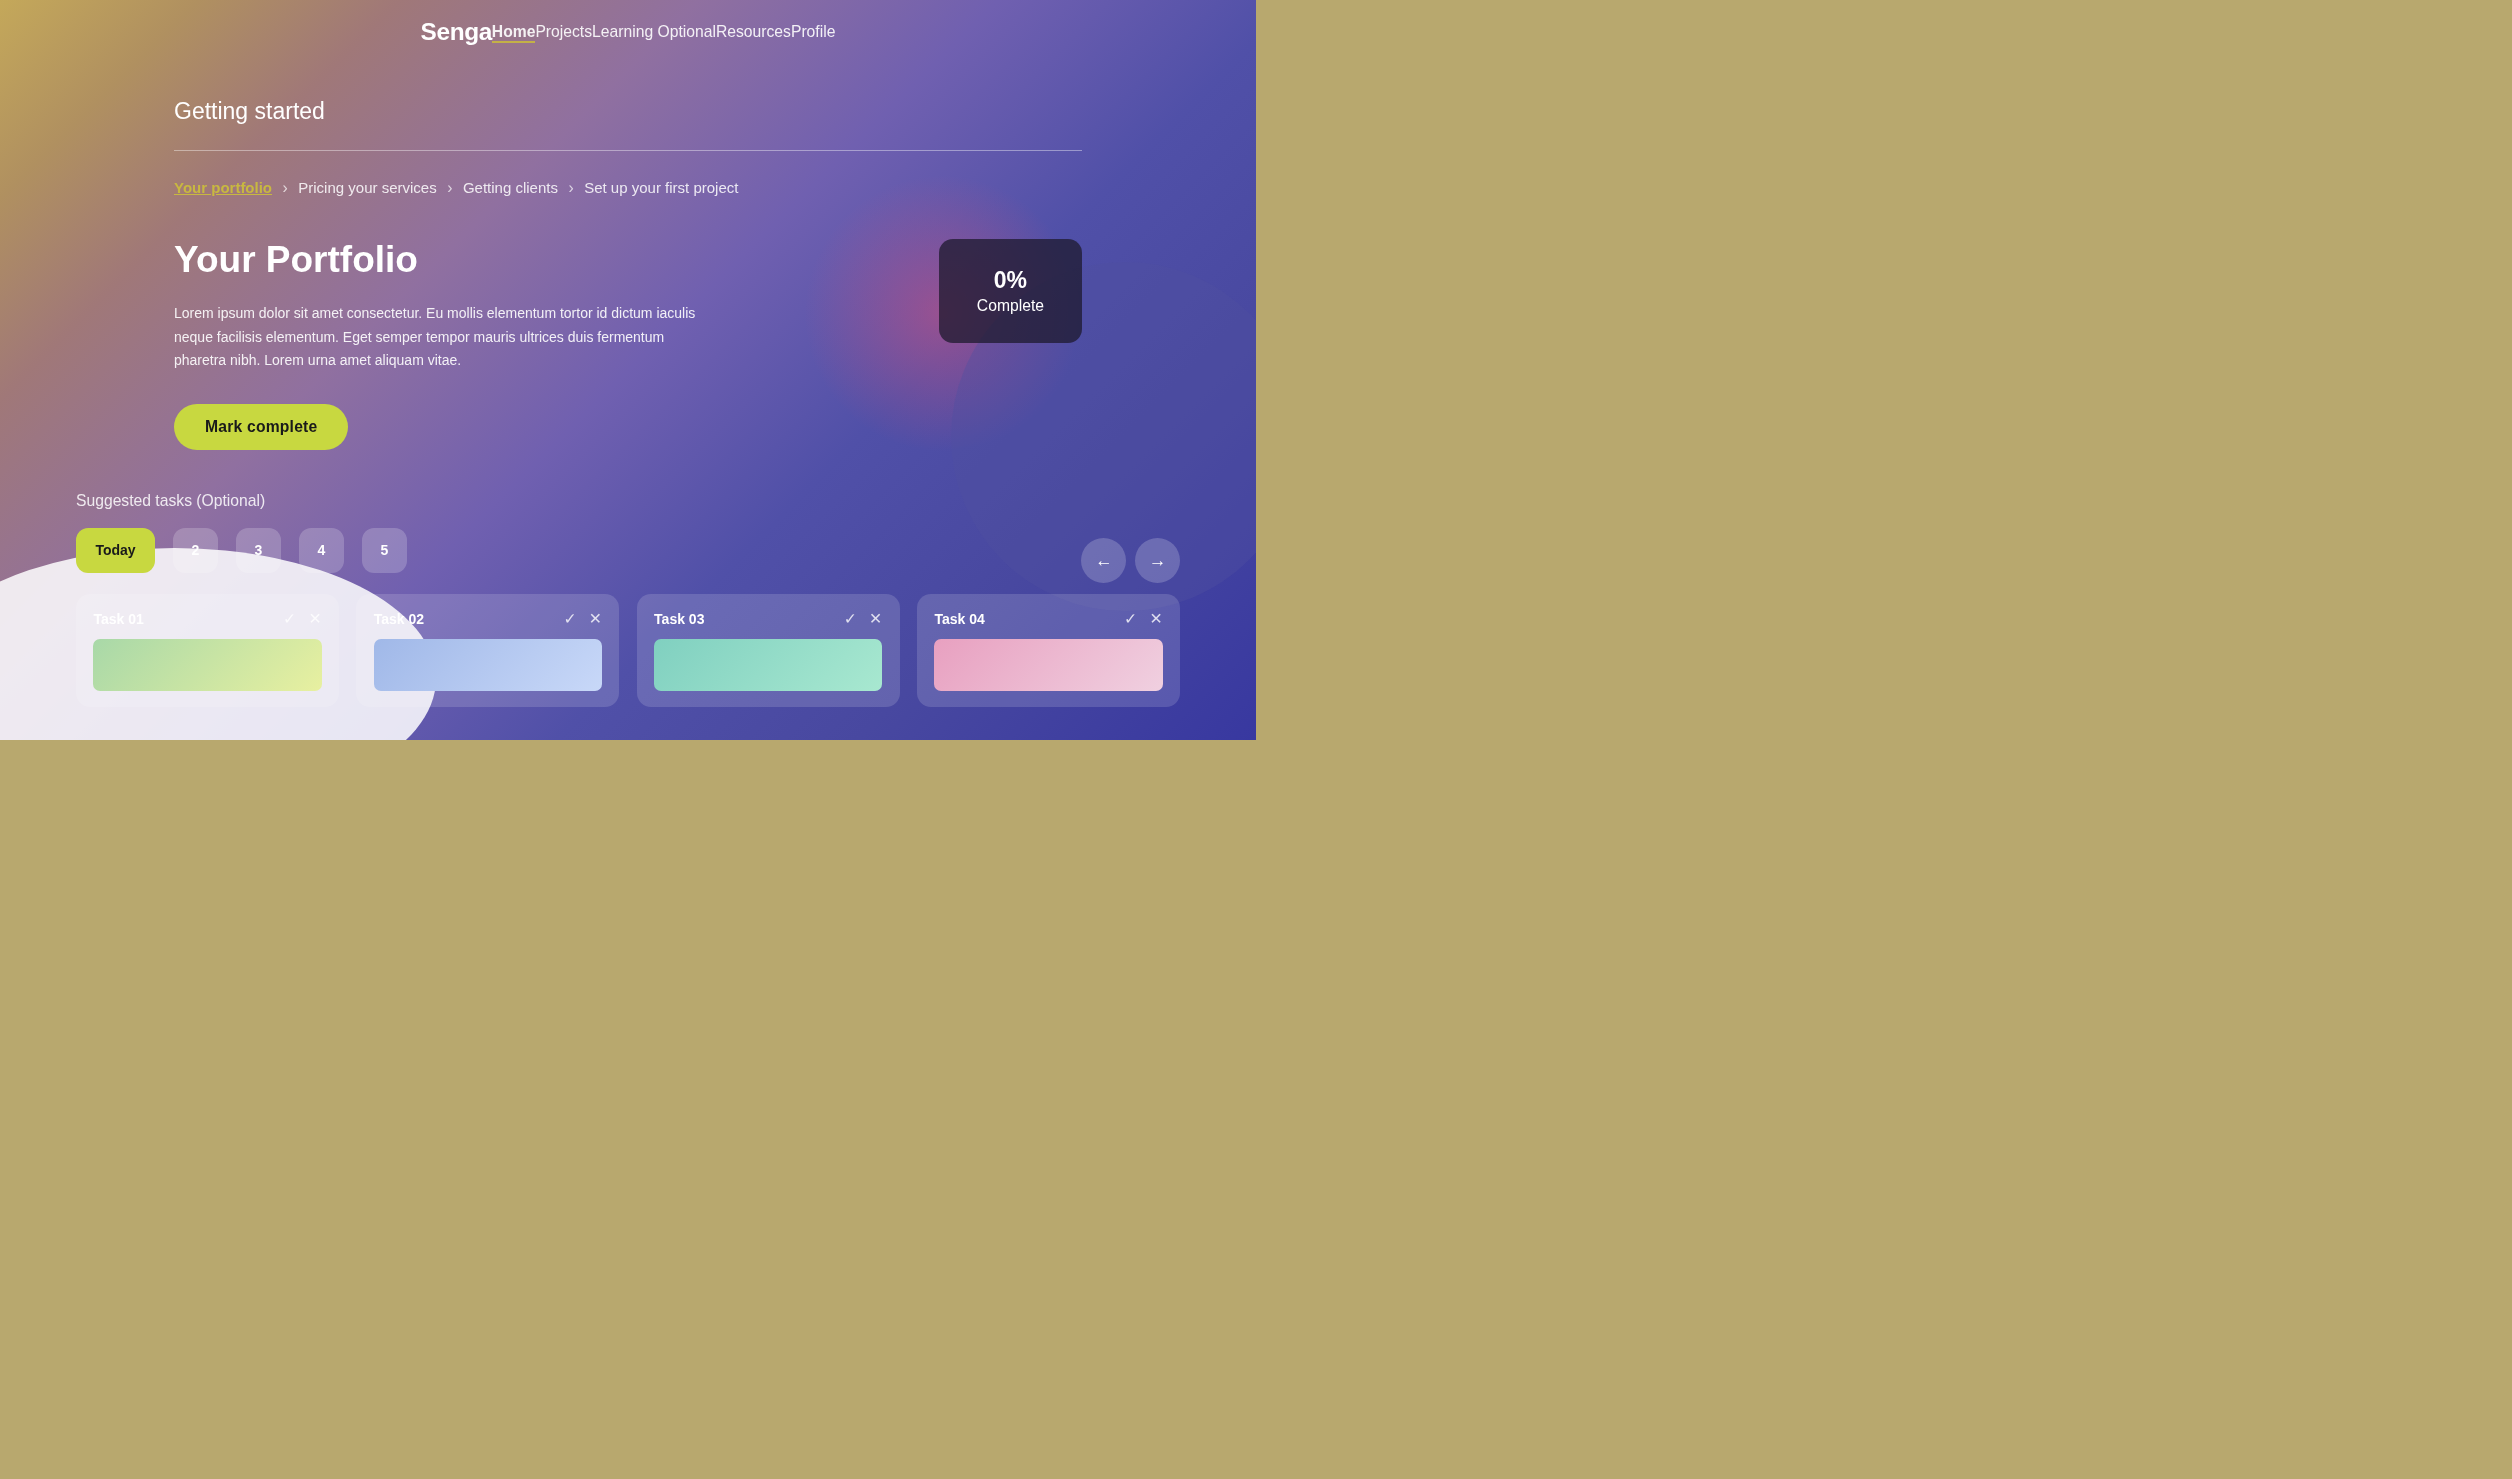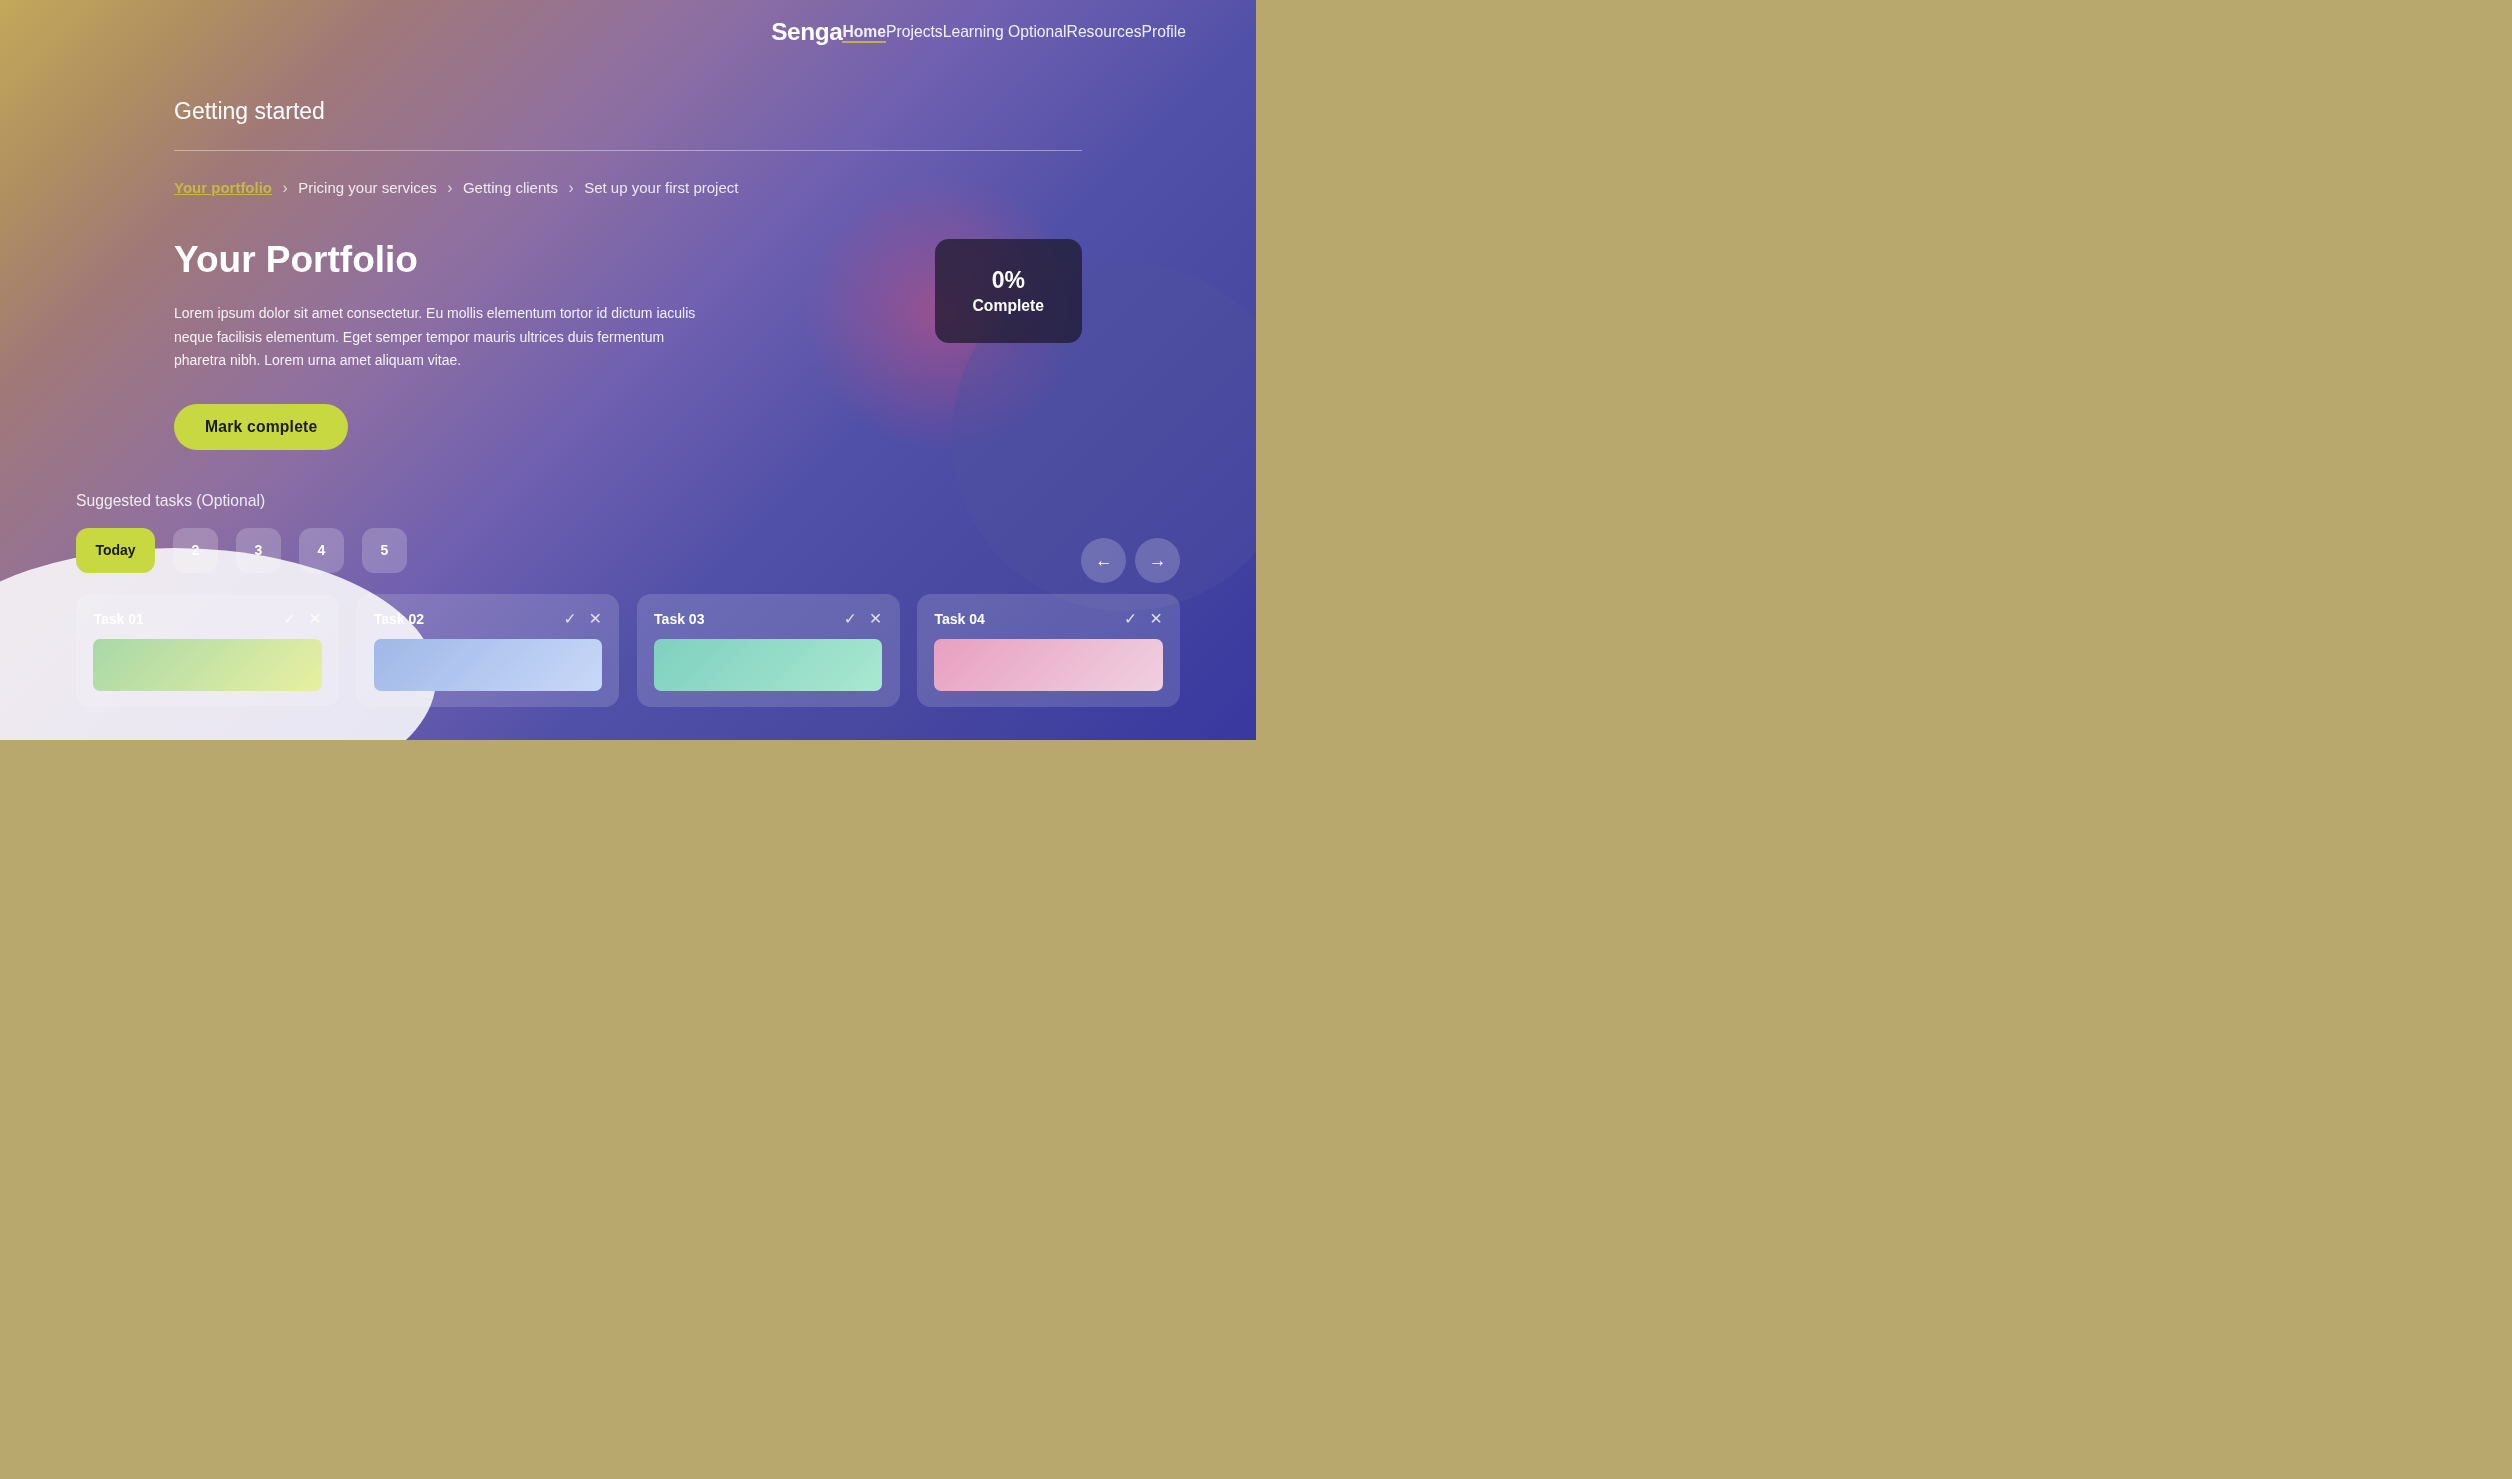--- a/index.html
+++ b/index.html
@@ -61,21 +61,21 @@
       height: 262px;
       background: rgba(255,255,255,0.85);
       border-radius: 50%;
       pointer-events: none;
     }
 
     
     nav {
       display: flex;
       align-items: center;
-      justify-content: flex-end;
+      justify-content: center;
       padding: 0 70px;
       height: 63px;
       position: relative;
       z-index: 10;
     }
 
     .nav-logo {
       font-size: 24.4px;
       font-weight: 800;
       color: #ffffff;
@@ -202,21 +202,21 @@
 
     .progress-percent {
       font-size: 23px;
       font-weight: 800;
       color: #ffffff;
       display: block;
     }
 
     .progress-label {
       font-size: 15.7px;
-      font-weight: 700;
+      font-weight: 400;
       color: #ffffff;
       display: block;
       margin-top: 3.5px;
     }
 
     
     .suggested-section {
       position: relative;
       z-index: 5;
       padding: 0 76px;

